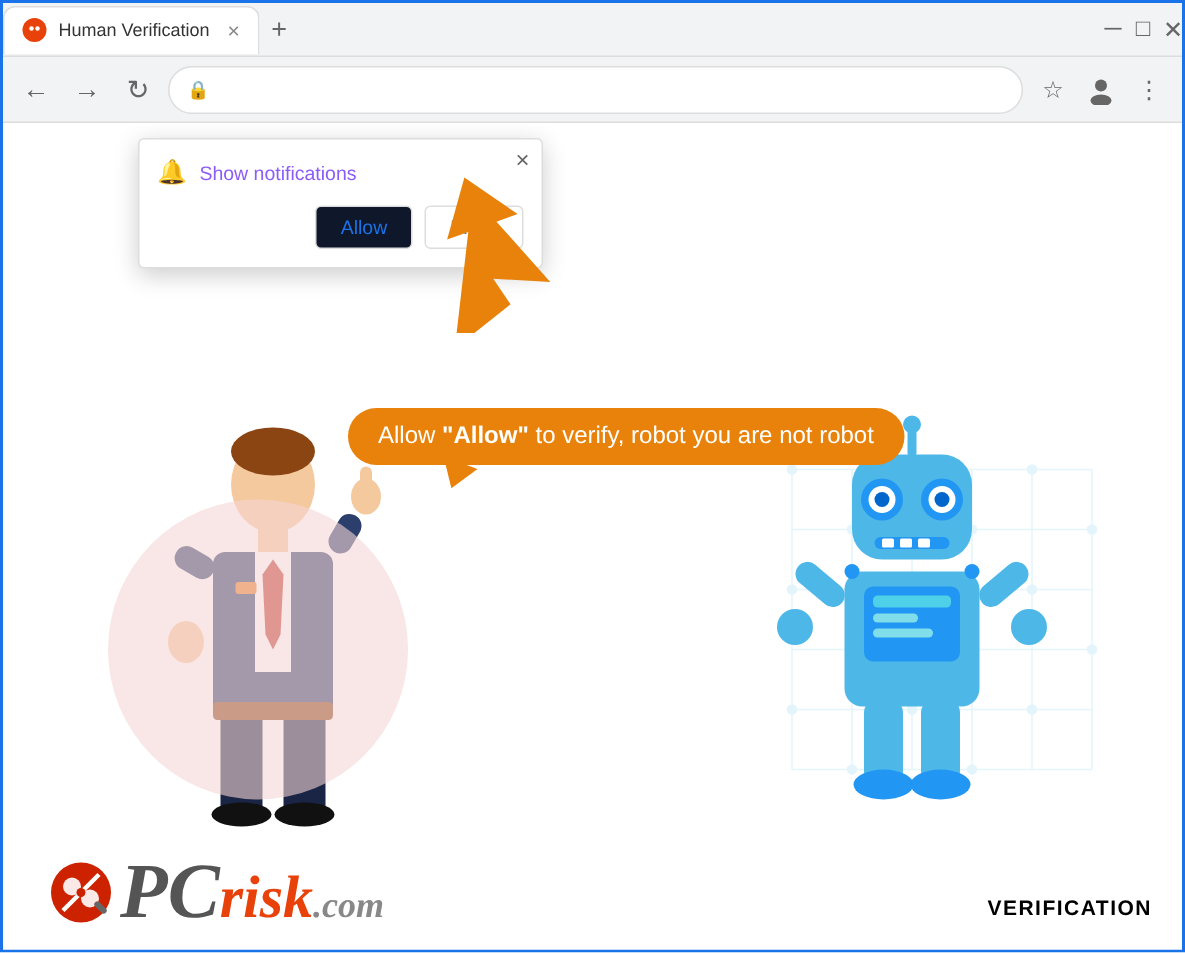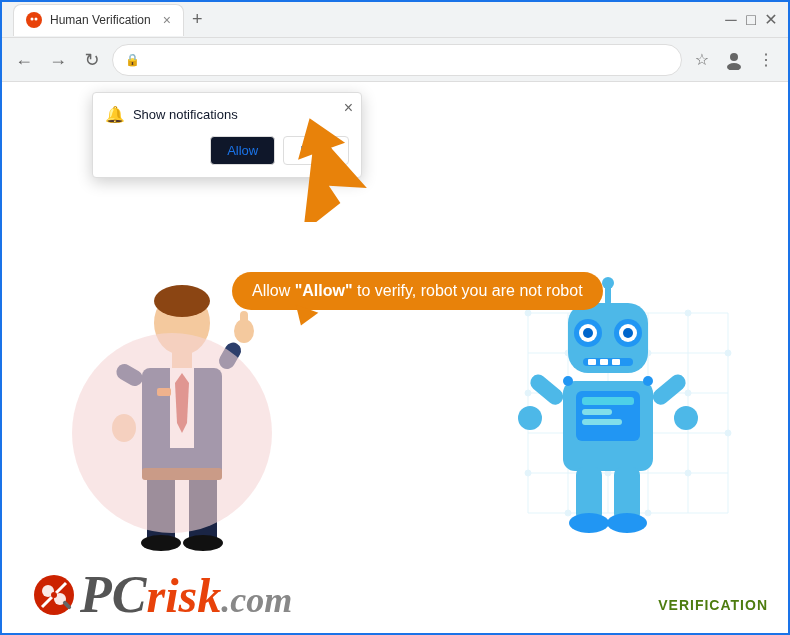--- a/index.html
+++ b/index.html
@@ -19,21 +19,21 @@
       display: flex;
       flex-direction: column;
     }
 
     
     .title-bar {
       background: #f1f3f4;
       height: 36px;
       display: flex;
       align-items: center;
-      padding: 0 11px;
+      padding: 0 0;
       border-bottom: 1px solid #ddd;
     }
     .tab-bar {
       display: flex;
       align-items: center;
       flex: 1;
     }
     .tab {
       background: #fff;
       border-radius: 8px 8px 0 0;
@@ -197,21 +197,21 @@
       align-items: center;
       gap: 8px;
       margin-bottom: 12px;
     }
     .bell-icon {
       color: #666;
       font-size: 16px;
     }
     .popup-notification-text {
       font-size: 13px;
-      color: #0f172a;
+      color: #8b5cf6;
       text-align: right;
     }
     .popup-buttons {
       display: flex;
       justify-content: flex-end;
       gap: 8px;
     }
     .popup-btn {
       padding: 6px 16px;
       border-radius: 4px;
@@ -310,21 +310,21 @@
     }
     .logo-icon {
       width: 44px;
       height: 44px;
     }
 
     .verification-text {
       position: absolute;
       bottom: 20px;
       right: 20px;
-      color: #4d7c0f;
+      color: #000000;
       font-size: 14px;
       font-weight: 600;
       letter-spacing: 1px;
     }
 
     
     .circuit-bg {
       position: absolute;
       bottom: 100px;
       right: 40px;
@@ -538,21 +538,21 @@
         <circle cx="16" cy="18" r="6" fill="white" opacity="0.9"></circle>
         <circle cx="28" cy="26" r="6" fill="white" opacity="0.9"></circle>
         <line x1="10" y1="34" x2="34" y2="10" stroke="white" stroke-width="3"></line>
         <circle cx="22" cy="22" r="3" fill="#cc2200"></circle>
 
         <rect x="30" y="30" width="10" height="4" rx="2" transform="rotate(45,35,32)" fill="#666"></rect>
       </svg>
 
       <div style="display:flex; align-items:baseline; gap:0;">
         <span style="font-size:52px; font-weight:900; color:#555; font-style:italic; line-height:1; font-family:Georgia,serif;">PC</span>
-        <span style="font-size:48px; font-weight:700; color:#e8420a; font-style:italic; line-height:1; font-family:Georgia,serif;">risk</span>
-        <span style="font-size:36px; font-weight:700; color:#888; font-style:italic; line-height:1; font-family:Georgia,serif;">.com</span>
+        <span style="font-size:40px; font-weight:700; color:#e8420a; font-style:italic; line-height:1; font-family:Georgia,serif;">risk</span>
+        <span style="font-size:24px; font-weight:700; color:#888; font-style:italic; line-height:1; font-family:Georgia,serif;">.com</span>
       </div>
     </div>
 
     <div class="verification-text">VERIFICATION</div>
 
   </div>
 </div>
 
 </body></html>

